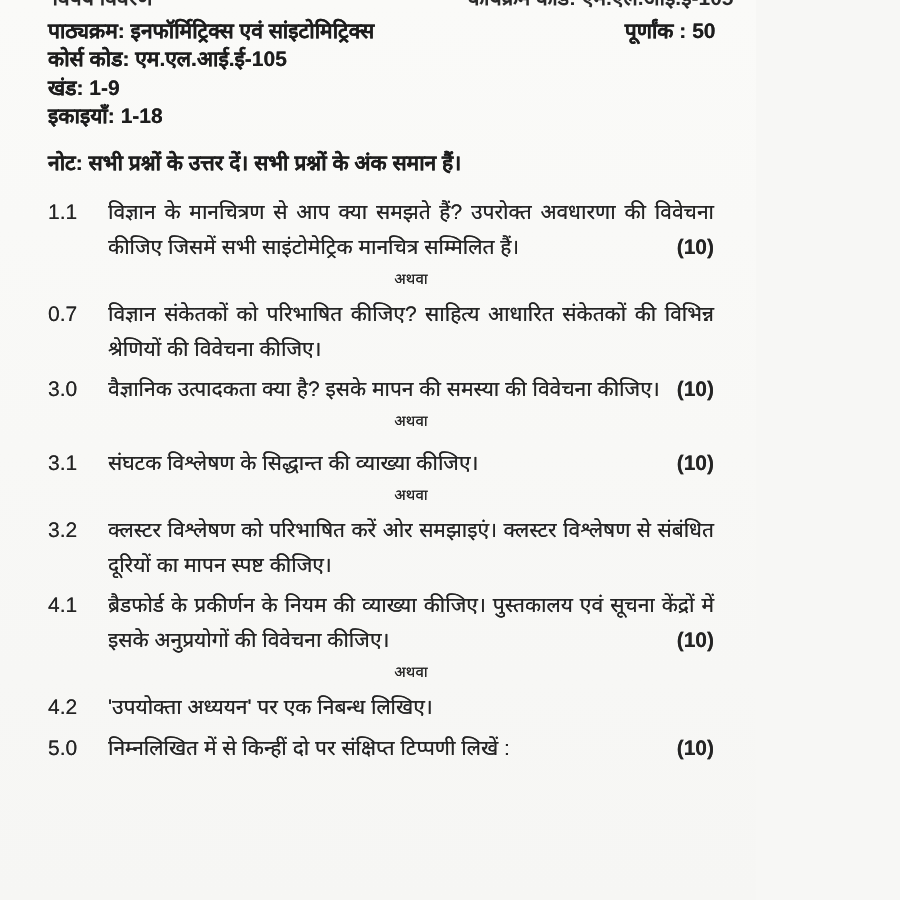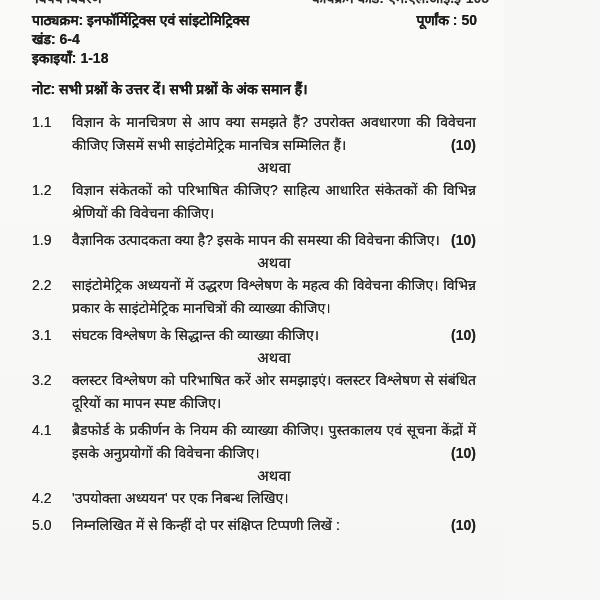--- a/index.html
+++ b/index.html
@@ -77,21 +77,21 @@
   }
   .marks {
     position: absolute;
     right: 0;
     bottom: 0;
     font-weight: 700;
   }
   .or-row {
     margin: 0 28px 0 72px;
     text-align: center;
-    font-size: 15px;
+    font-size: 10px;
     line-height: 22px;
     font-weight: 500;
     color: #242424;
     text-shadow: 0 0 0.3px #4a4a4a;
   }
   b { font-weight: 400; }
 </style>
 </head>
 <body>
 
@@ -100,54 +100,51 @@
   <div class="clip-top">
     <div class="clip-top-inner">
       <span class="lft">विषय विवरण</span>
       <span>कार्यक्रम कोड: एम.एल.आई.ई-105</span>
     </div>
   </div>
 
   <div class="header">
     <div class="left">
       <div>पाठ्यक्रम: इनफॉर्मिट्रिक्स एवं सांइटोमिट्रिक्स</div>
-      <div>खंड: 6-4</div>
+      <div>कोर्स कोड: एम.एल.आई.ई-105</div>
+      <div>खंड: 1-9</div>
       <div>इकाइयाँ: 1-18</div>
     </div>
     <div class="right">
       <div>पूर्णांक : 50</div>
     </div>
   </div>
 
   <div class="note">नोट: सभी प्रश्नों के उत्तर दें। सभी प्रश्नों के अंक समान हैं।</div>
 
   <div class="section">
     <div class="qrow">
       <span class="qnum">1.1</span>
       <div class="qtext">विज्ञान के मानचित्रण से आप क्या समझते हैं? उपरोक्त अवधारणा की विवेचना कीजिए जिसमें सभी साइंटोमेट्रिक मानचित्र सम्मिलित हैं।</div>
       <span class="marks">(10)</span>
     </div>
     <div class="or-row">अथवा</div>
     <div class="qrow">
-      <span class="qnum">1.2</span>
+      <span class="qnum">0.7</span>
       <div class="qtext">विज्ञान संकेतकों को परिभाषित कीजिए? साहित्य आधारित संकेतकों की विभिन्न श्रेणियों की विवेचना कीजिए।</div>
     </div>
   </div>
 
   <div class="section">
     <div class="qrow">
-      <span class="qnum">1.9</span>
+      <span class="qnum">3.0</span>
       <div class="qtext">वैज्ञानिक उत्पादकता क्या है? इसके मापन की समस्या की विवेचना कीजिए।</div>
       <span class="marks">(10)</span>
     </div>
     <div class="or-row">अथवा</div>
-    <div class="qrow">
-      <span class="qnum">2.2</span>
-      <div class="qtext">साइंटोमेट्रिक अध्ययनों में उद्धरण विश्लेषण के महत्व की विवेचना कीजिए। विभिन्न प्रकार के साइंटोमेट्रिक मानचित्रों की व्याख्या कीजिए।</div>
-    </div>
   </div>
 
   <div class="section">
     <div class="qrow">
       <span class="qnum">3.1</span>
       <div class="qtext">संघटक विश्लेषण के सिद्धान्त की व्याख्या कीजिए।</div>
       <span class="marks">(10)</span>
     </div>
     <div class="or-row">अथवा</div>
     <div class="qrow">

